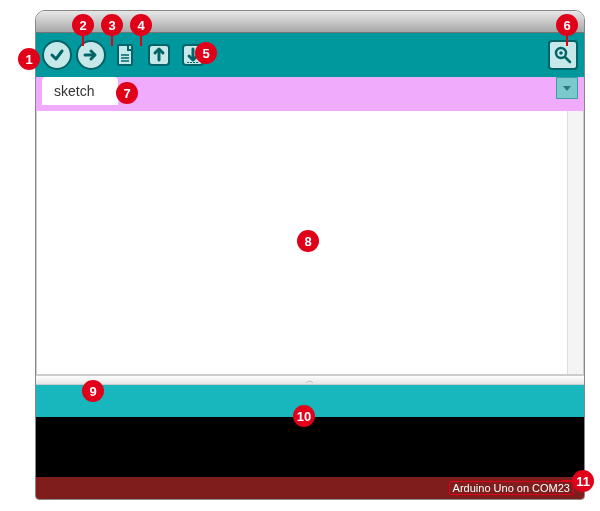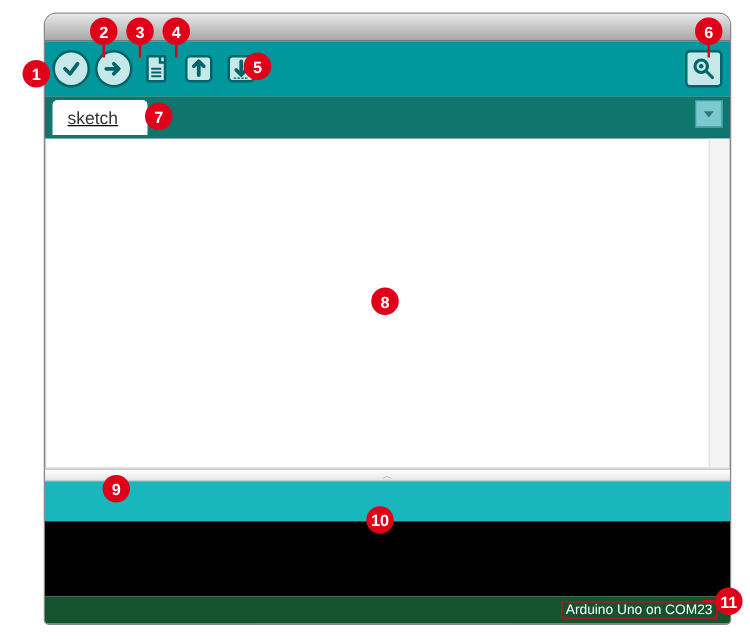--- a/index.html
+++ b/index.html
@@ -53,25 +53,24 @@
   .serial-btn {
     width: 30px; height: 30px;
     border: 2px solid #006468;
     border-radius: 4px;
     background: #c7e8e9;
     display:flex; align-items:center; justify-content:center;
     cursor:pointer;
   }
   .tabs-bar {
     height: 34px;
-    background: #0f766e;
+    background: #f0abfc;
     display: flex;
-    align-items: center;
+    align-items: flex-start;
     padding: 0 6px;
-    text-decoration: underline;
   }
   .tab {
     background: #fff;
     padding: 6px 24px 6px 12px;
     font-size: 14px;
     color: #333;
     border-top-left-radius: 4px;
     border-top-right-radius: 4px;
     cursor: pointer;
   }
@@ -109,21 +108,21 @@
   .status {
     height: 32px;
     background: #18b6bd;
   }
   .console {
     height: 60px;
     background: #000;
   }
   .footer {
     height: 22px;
-    background: #14532d;
+    background: #7f1d1d;
     display:flex;
     align-items:center;
     justify-content:flex-end;
     padding: 0 10px;
   }
   .board-port {
     font-size: 11px;
     color: #fff;
     border: 1px solid #e1001a;
     padding: 0 3px;

